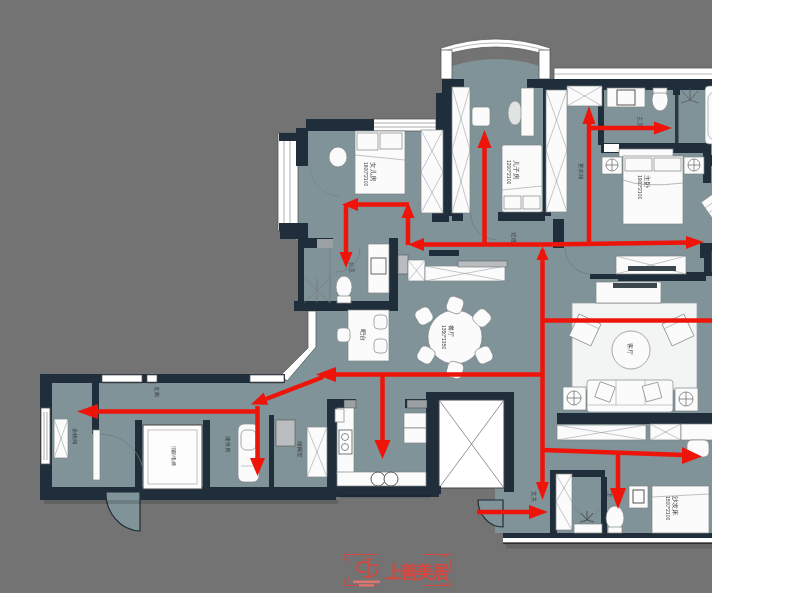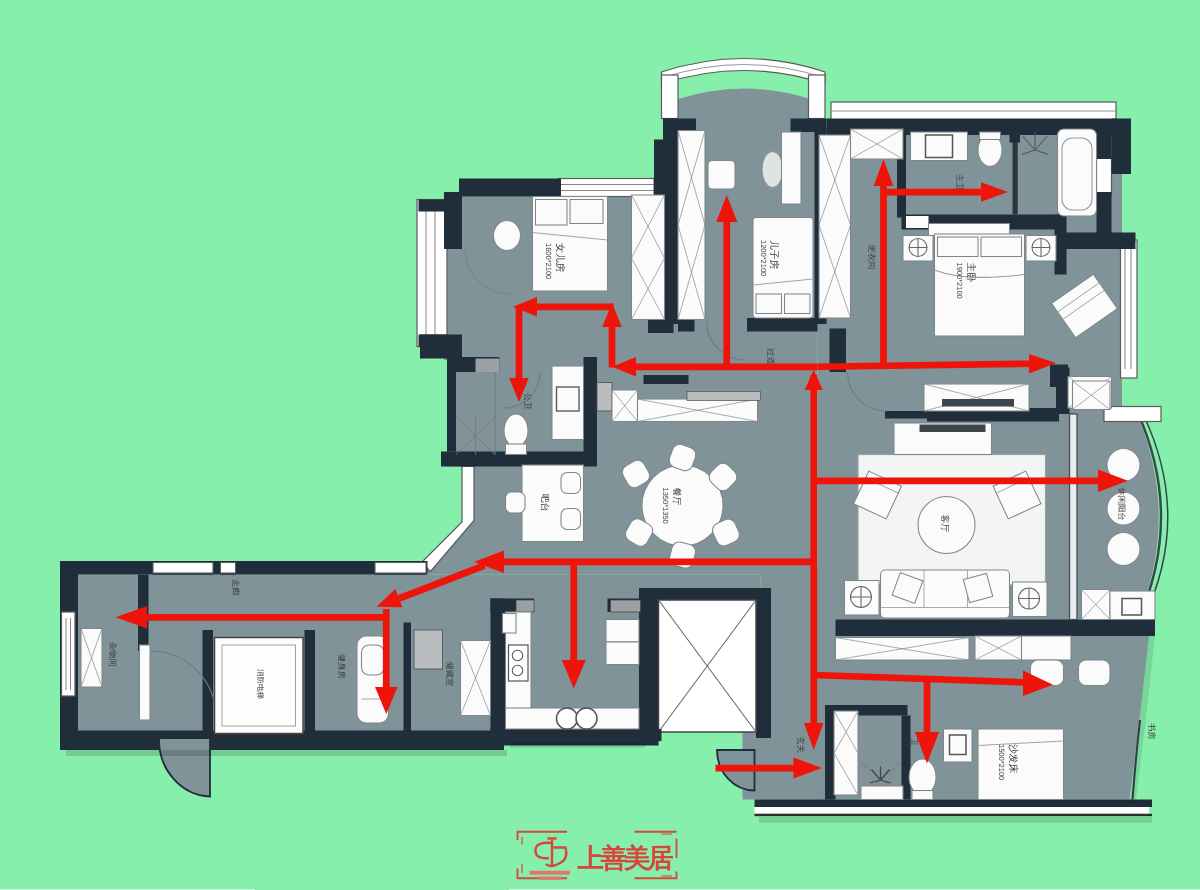--- a/index.html
+++ b/index.html
@@ -1,16 +1,16 @@
 <!DOCTYPE html>
 <html><head>
 <meta charset="utf-8">
 <style>
 html,body{margin:0;padding:0;background:#fff;}
-#page{width:800px;height:593px;position:relative;background:#86efac;overflow:hidden;}
+#page{width:712px;height:593px;position:relative;background:#737373;overflow:hidden;}
 svg{display:block;}
 text{font-family:"Liberation Sans",sans-serif;fill:#3b3b3b;}
 .w{fill:#202d3a;}
 .f{fill:#7f9398;}
 .fur{fill:#fbfbfb;stroke:#808688;stroke-width:0.7;}
 .win{fill:#ffffff;stroke:#5a5a5a;stroke-width:0.8;}
 .hl{stroke:#8a9094;stroke-width:0.5;fill:none;}
 .red{stroke:#ee1409;stroke-width:4.5;fill:none;}
 .rh{fill:#ee1409;}
 .arc{fill:none;stroke:#6d7d83;stroke-width:0.8;}

